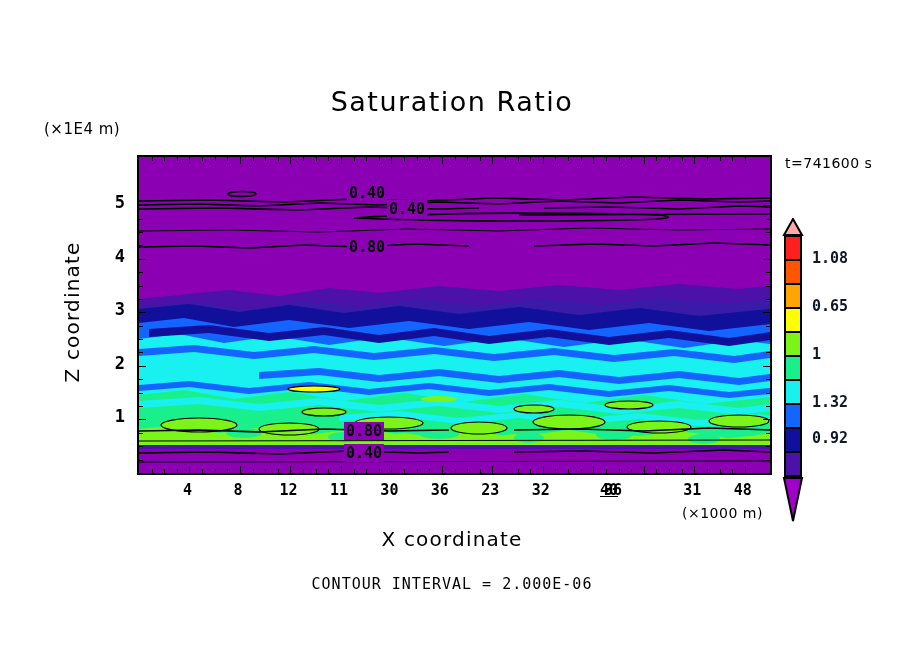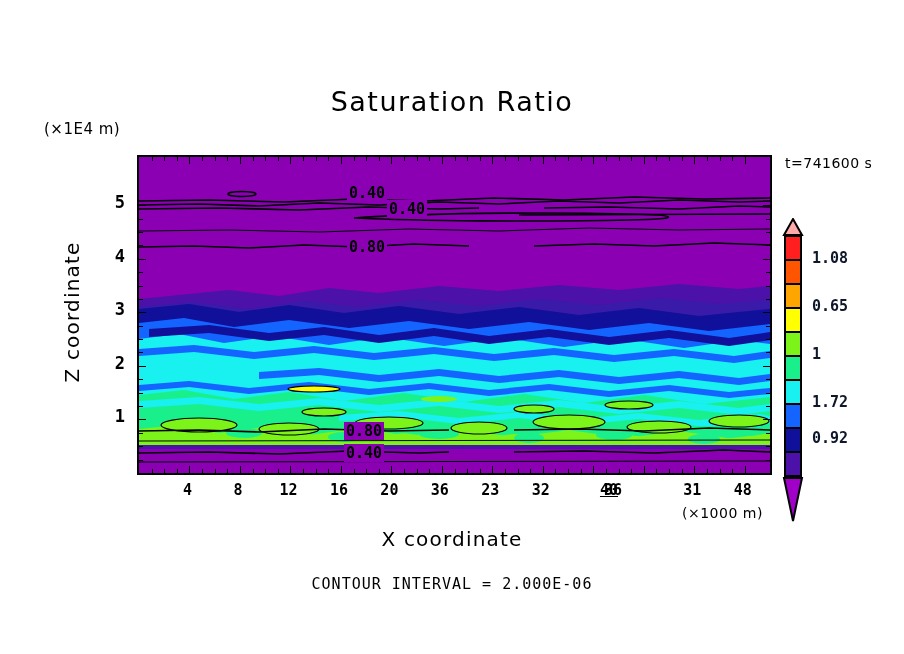--- a/index.html
+++ b/index.html
@@ -329,22 +329,22 @@
       <div class="ytickright" style="top: 61.5932px; width: 4px;"></div>
       <div class="ytickright" style="top: 74.9831px; width: 4px;"></div>
       <div class="ytickright" style="top: 88.3729px; width: 4px;"></div>
     </div>
 </div>
 
 <div id="xlabels">
     <div class="xlab" style="left: 167.48px;">4</div>
     <div class="xlab" style="left: 217.96px;">8</div>
     <div class="xlab" style="left: 268.44px;">12</div>
-    <div class="xlab" style="left: 318.92px;">16</div>
-    <div class="xlab" style="left: 369.4px;">20</div>
+    <div class="xlab" style="left: 318.92px;">11</div>
+    <div class="xlab" style="left: 369.4px;">30</div>
     <div class="xlab" style="left: 419.88px;">36</div>
     <div class="xlab" style="left: 470.36px;">23</div>
     <div class="xlab" style="left: 520.84px;">32</div>
     <div class="xlab" style="left: 593px;">36</div>
     <div class="xlab" style="left: 589px; text-decoration: underline;">40</div>
     <div class="xlab" style="left: 672.28px;">31</div>
     <div class="xlab" style="left: 722.76px;">48</div>
   </div>
 <div id="ylabels">
     <div class="ylab" style="left: 95px; top: 406.441px;">1</div>
@@ -370,16 +370,16 @@
       <div class="cbband" style="top: 194px; height: 26px; background: rgb(16, 16, 155);"></div>
       <div class="cbband" style="top: 218px; height: 26px; background: rgb(75, 17, 168);"></div>
     </div>
   <svg class="abs" style="left:-2px;top:244px;" width="26" height="46">
     <polygon points="4,1 22,1 13,44" fill="#a000c8" stroke="#000" stroke-width="2"></polygon>
   </svg>
   <div id="cblabels">
       <div class="cblab" style="top: 16px;">1.08</div>
       <div class="cblab" style="top: 64px;">0.65</div>
       <div class="cblab" style="top: 112px;">1</div>
-      <div class="cblab" style="top: 160px;">1.72</div>
+      <div class="cblab" style="top: 160px;">1.32</div>
       <div class="cblab" style="top: 196px;">0.92</div>
     </div>
 </div>
 
 </body></html>

